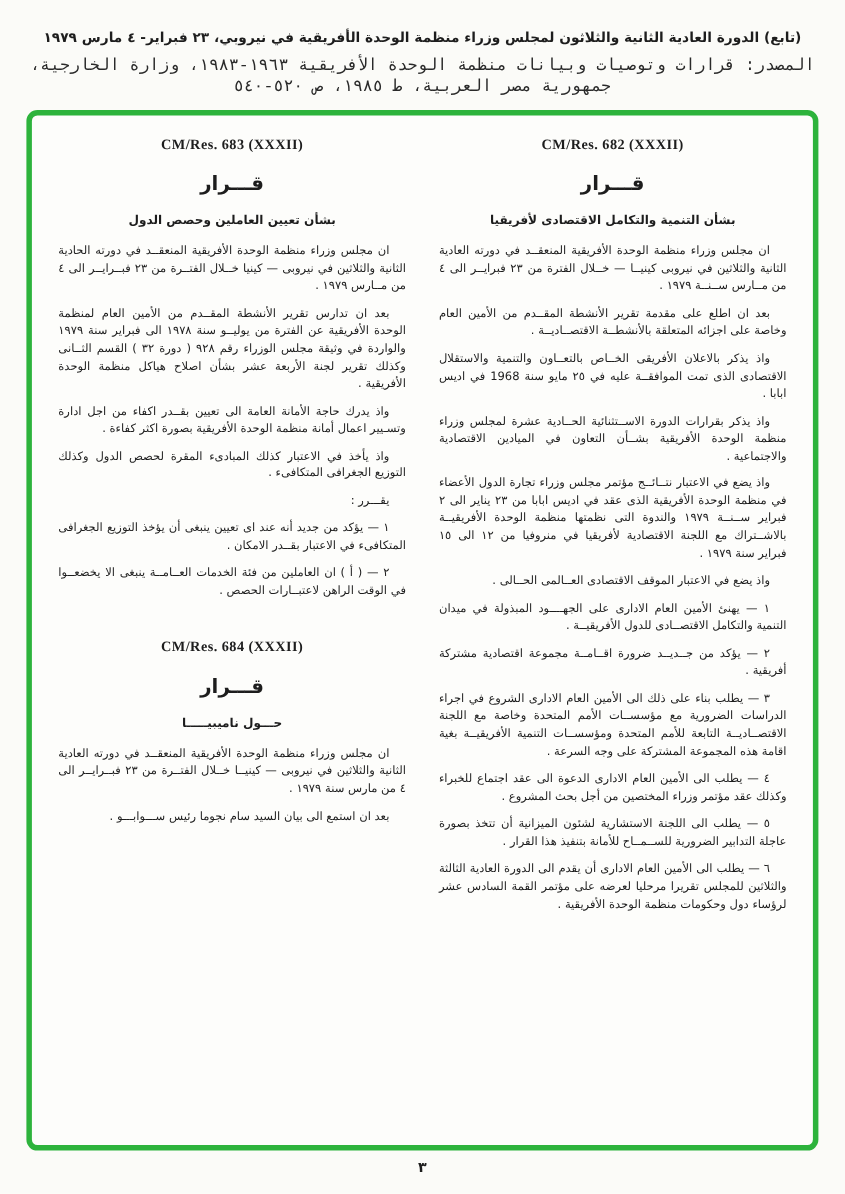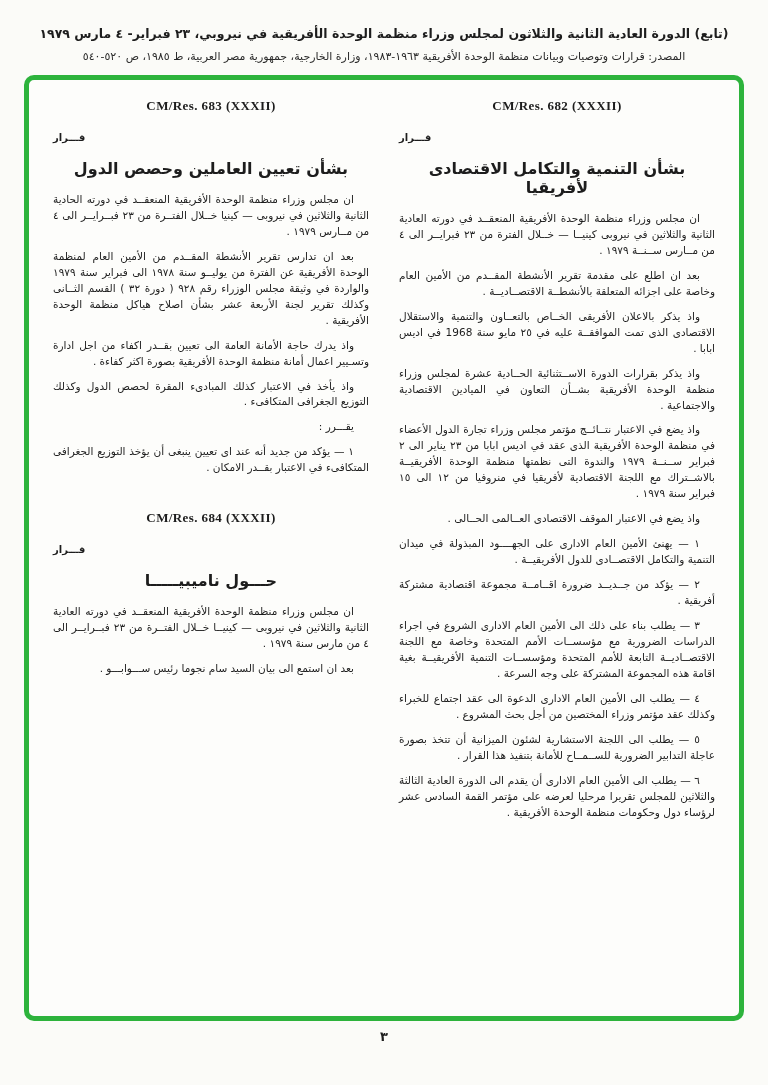--- a/index.html
+++ b/index.html
@@ -14,44 +14,44 @@
     width: 768px; height: 916px;
     padding: 26px 24px 0 24px;
     position: relative;
   }
   .doc-header { text-align: center; direction: rtl; }
   .doc-header .line1 {
     font-size: 12.5px; font-weight: bold; letter-spacing: 0.2px;
     margin-bottom: 9px;
   }
   .doc-header .line2 {
-    font-size: 11px; color: #2a2a2a; margin-bottom: 12px;
+    font-size: 15px; color: #2a2a2a; margin-bottom: 12px; font-family: Liberation Mono, monospace;
   }
   .content-frame {
     border: 5px solid #2db33c;
     border-radius: 10px;
     height: 946px;
     padding: 18px 24px 14px 24px;
     background: #fdfdfb;
     overflow: hidden;
   }
   .columns { display: flex; direction: rtl; gap: 30px; height: 100%; }
   .col { flex: 1 1 0; direction: rtl; }
   .doc-id {
     direction: ltr; text-align: center;
     font-family: "Liberation Serif", serif;
     font-weight: bold; font-size: 13px; letter-spacing: 0.4px;
     margin-bottom: 18px;
   }
   .res-heading {
-    text-align: left; font-weight: bold; font-size: 10px;
+    text-align: center; font-weight: bold; font-size: 18px;
     letter-spacing: 1px; margin-bottom: 16px;
   }
   .res-subtitle {
-    text-align: center; font-weight: bold; font-size: 16px;
+    text-align: center; font-weight: bold; font-size: 11px;
     margin-bottom: 14px;
   }
   .res-body .para {
     font-size: 10.5px; line-height: 1.52;
     text-align: justify; text-indent: 15px;
     margin-bottom: 9px;
   }
   .res-block + .res-block { margin-top: 34px; }
   .page-number {
     text-align: center; font-weight: bold; font-size: 13px;
@@ -98,20 +98,21 @@
           <div class="doc-id">CM/Res. 683 (XXXII)</div>
           <h3 class="res-heading">قـــرار</h3>
           <h4 class="res-subtitle">بشأن تعيين العاملين وحصص الدول</h4>
           <div class="res-body">
               <p class="para">ان مجلس وزراء منظمة الوحدة الأفريقية المنعقــد في دورته الحادية الثانية والثلاثين في نيروبى — كينيا خــلال الفتــرة من ٢٣ فبــرايــر الى ٤ من مــارس ١٩٧٩ .</p>
               <p class="para">بعد ان تدارس تقرير الأنشطة المقــدم من الأمين العام لمنظمة الوحدة الأفريقية عن الفترة من يوليــو سنة ١٩٧٨ الى فبراير سنة ١٩٧٩ والواردة في وثيقة مجلس الوزراء رقم ٩٢٨ ( دورة ٣٢ ) القسم الثــانى وكذلك تقرير لجنة الأربعة عشر بشأن اصلاح هياكل منظمة الوحدة الأفريقية .</p>
               <p class="para">واذ يدرك حاجة الأمانة العامة الى تعيين بقــدر اكفاء من اجل ادارة وتسـيير اعمال أمانة منظمة الوحدة الأفريقية بصورة اكثر كفاءة .</p>
               <p class="para">واذ يأخذ في الاعتبار كذلك المبادىء المقرة لحصص الدول وكذلك التوزيع الجغرافى المتكافىء .</p>
               <p class="para">يقـــرر :</p>
               <p class="para">١ — يؤكد من جديد أنه عند اى تعيين ينبغى أن يؤخذ التوزيع الجغرافى المتكافىء في الاعتبار بقــدر الامكان .</p>
+              <p class="para">٢ — ( أ ) ان العاملين من فئة الخدمات العــامــة ينبغى الا يخضعــوا في الوقت الراهن لاعتبــارات الحصص .</p>
             </div>
         </div>
 
         <div class="res-block">
           <div class="doc-id">CM/Res. 684 (XXXII)</div>
           <h3 class="res-heading">قـــرار</h3>
           <h4 class="res-subtitle">حـــول ناميبيـــــا</h4>
           <div class="res-body">
               <p class="para">ان مجلس وزراء منظمة الوحدة الأفريقية المنعقــد في دورته العادية الثانية والثلاثين في نيروبى — كينيــا خــلال الفتــرة من ٢٣ فبــرايــر الى ٤ من مارس سنة ١٩٧٩ .</p>
               <p class="para">بعد ان استمع الى بيان السيد سام نجوما رئيس ســـوابـــو .</p>

